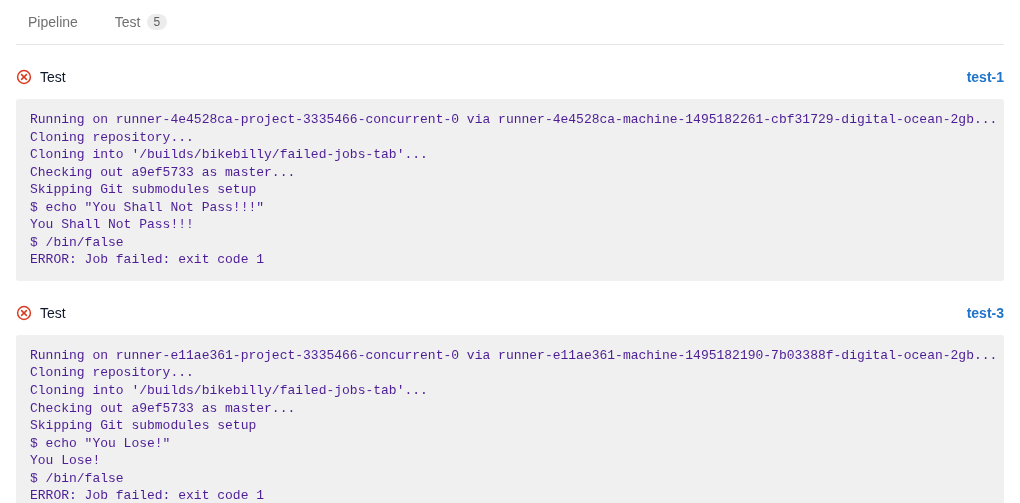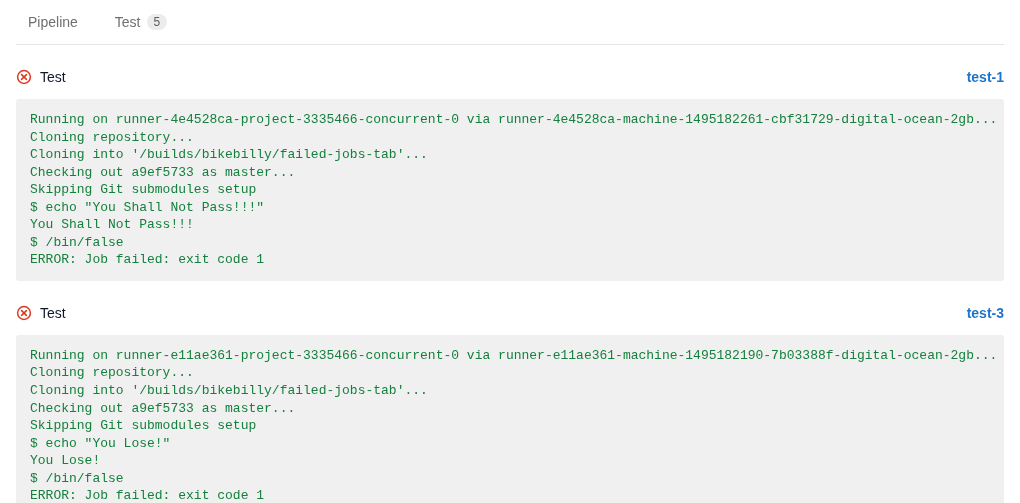--- a/index.html
+++ b/index.html
@@ -71,21 +71,21 @@
       cursor: pointer;
       text-align: right;
     }
     .log {
       background: #f0f0f0;
       border-radius: 3px;
       padding: 12px 14px;
       font-family: "SFMono-Regular", Consolas, "Liberation Mono", Menlo, monospace;
       font-size: 13px;
       line-height: 1.35;
-      color: #15803d;
+      color: #4c1d95;
       white-space: pre;
       overflow-x: auto;
     }
   </style>
 </head>
 <body>
 
 <div class="tabs">
     <div class="tab">
     <span>Pipeline</span>

